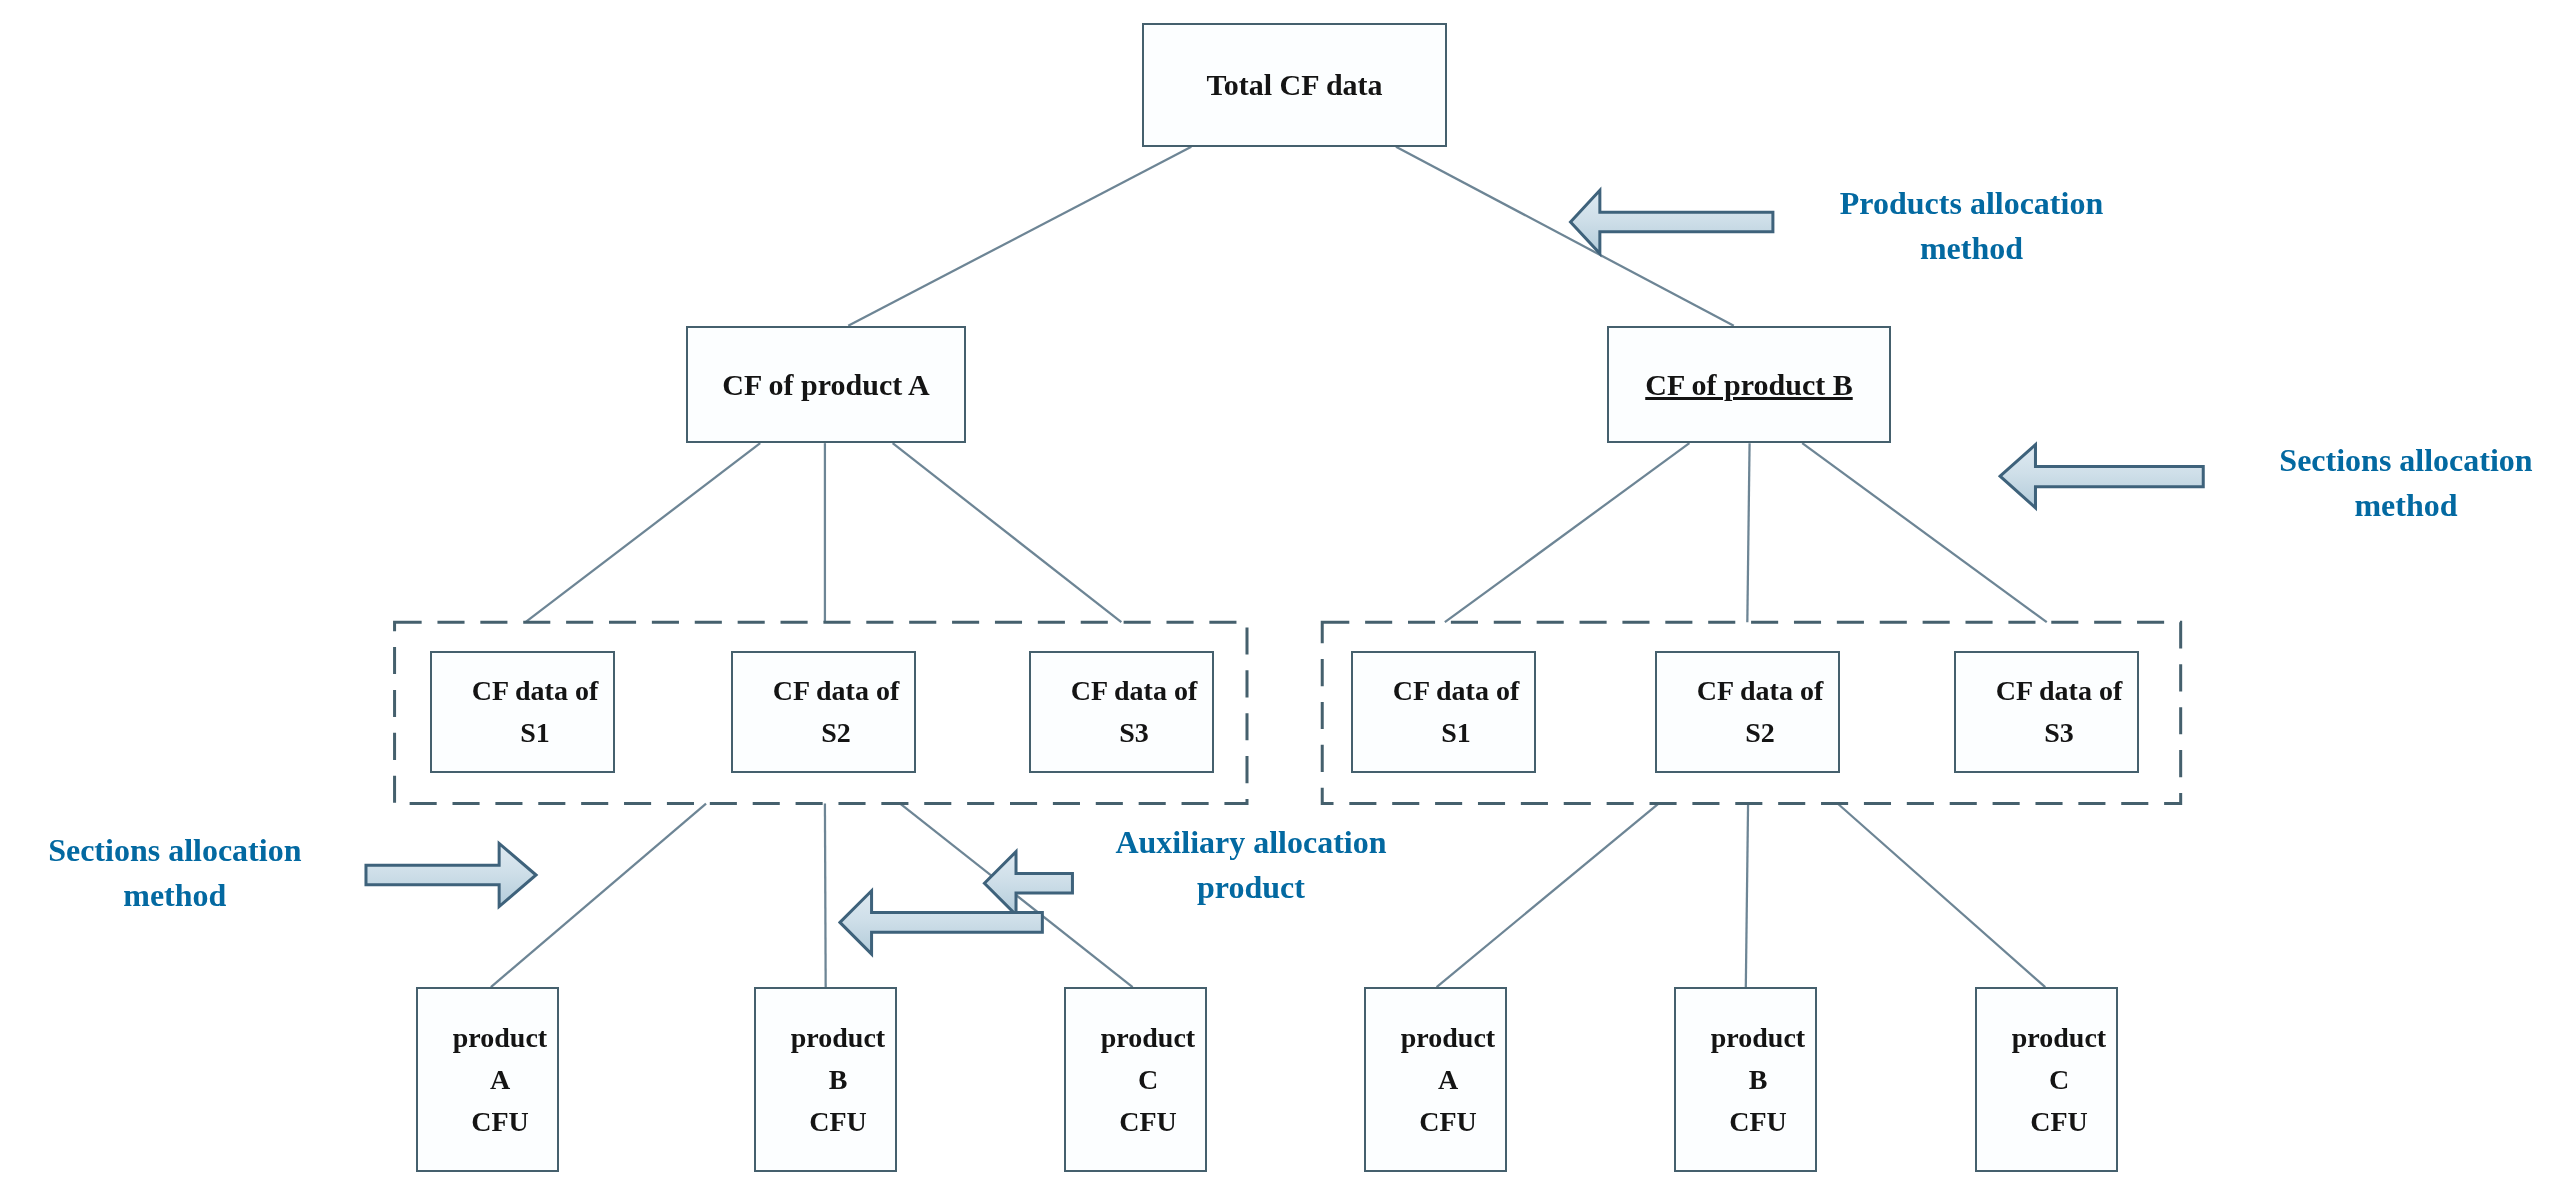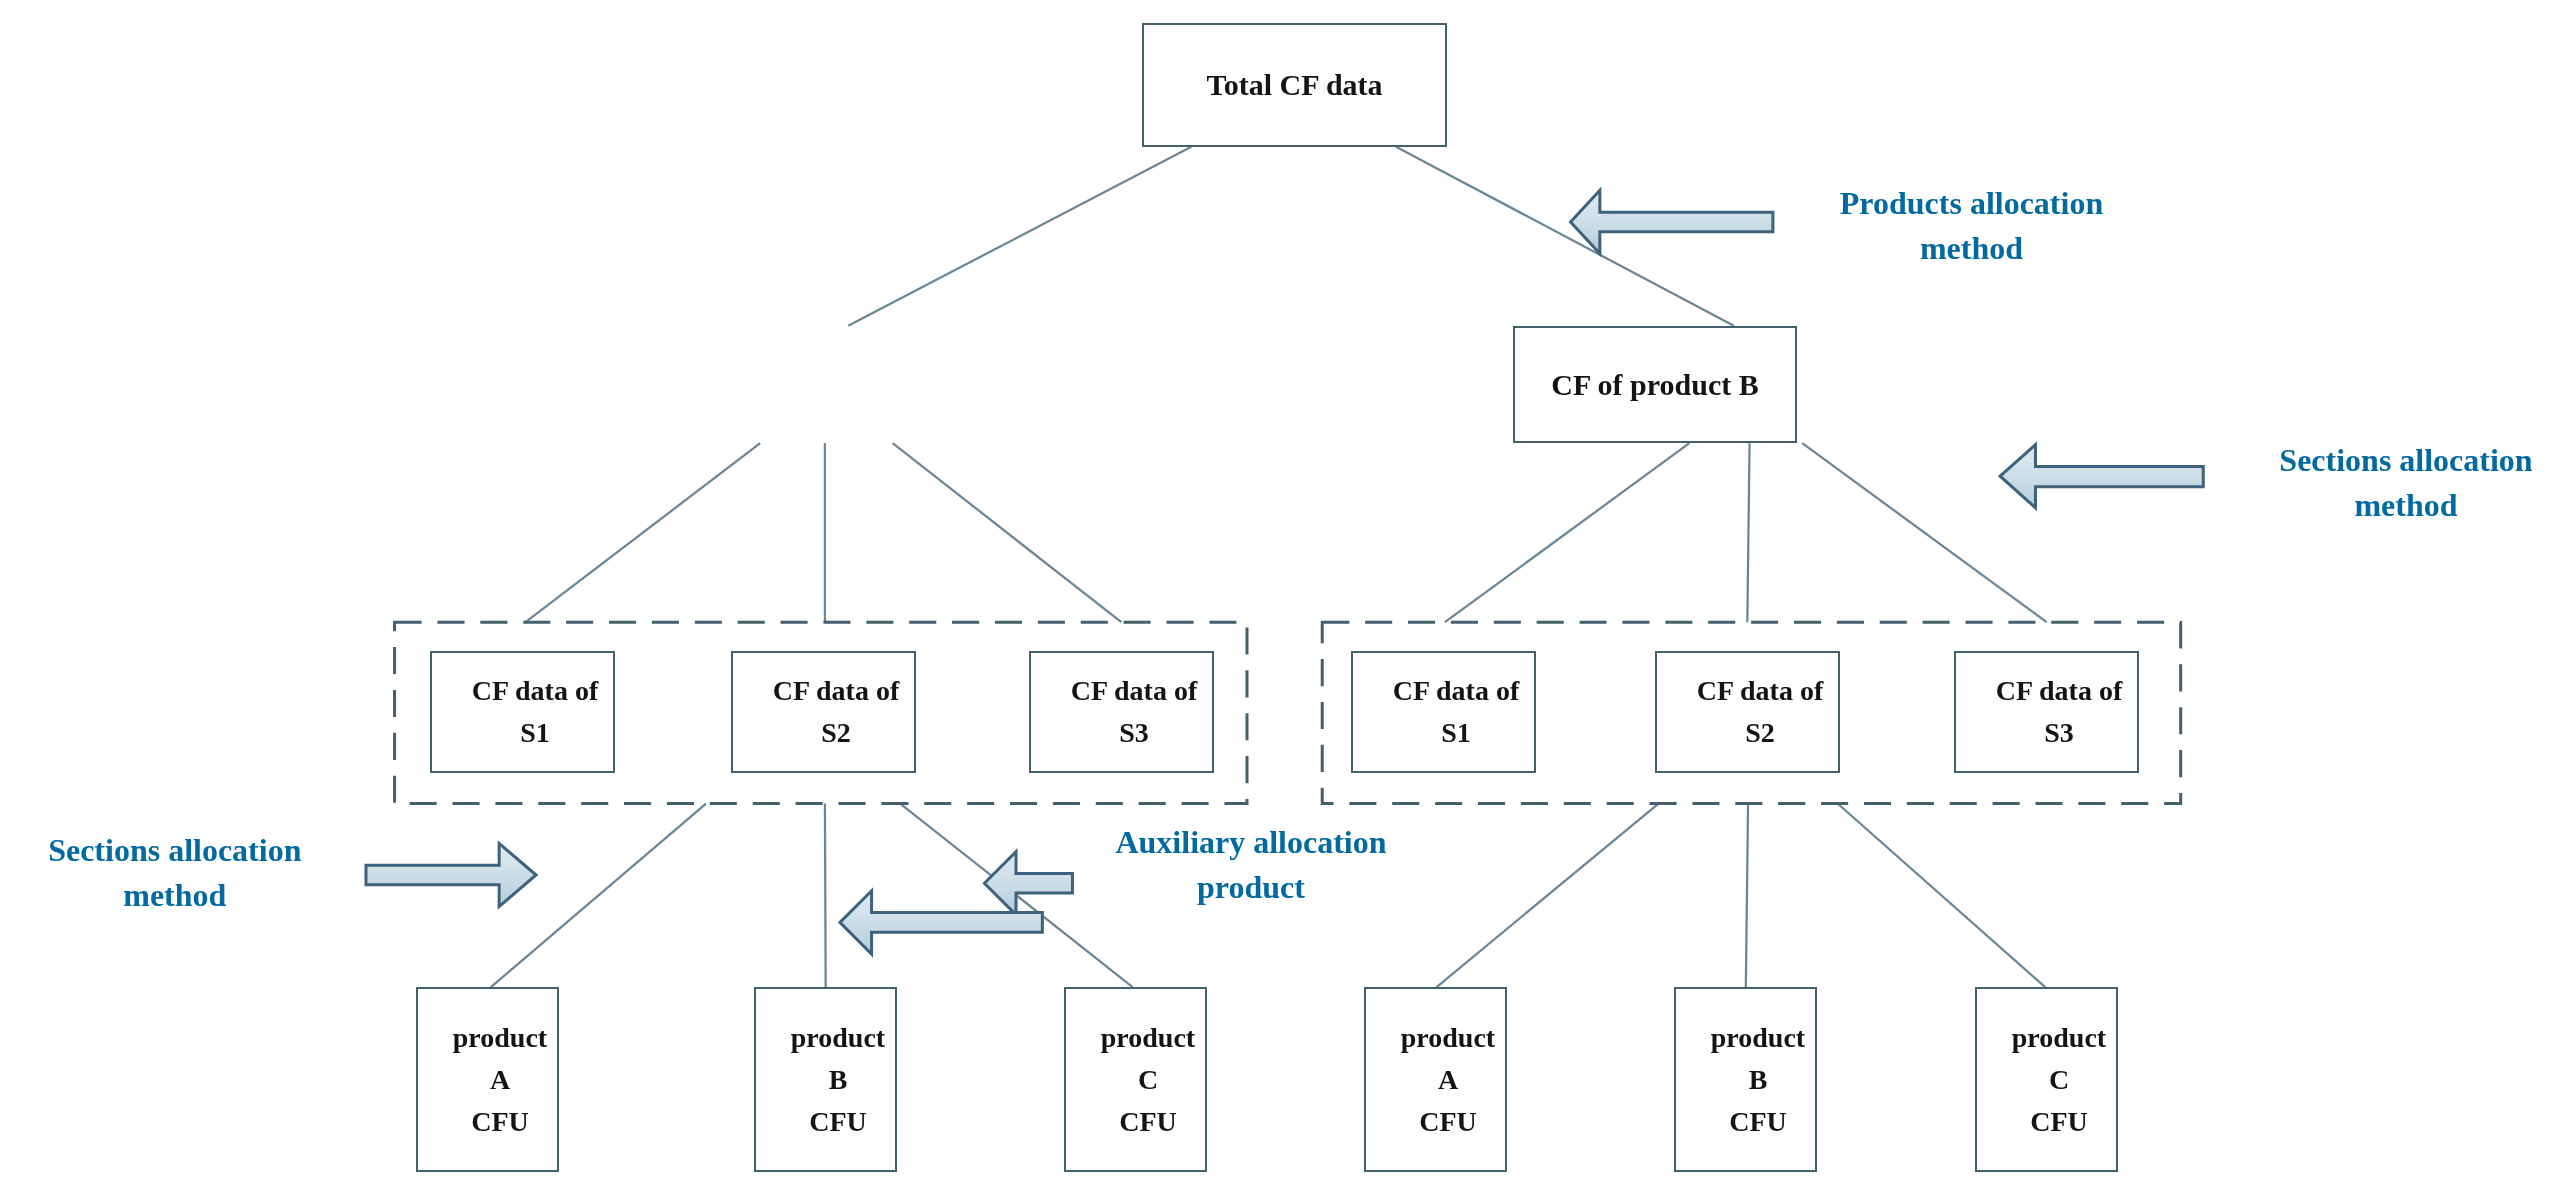--- a/index.html
+++ b/index.html
@@ -87,21 +87,22 @@
 
     <polygon points="2087,295 2126,253 2126,282 2356,282 2356,308 2126,308 2126,337" fill="url(#arrowGrad)" stroke="#3e627b" stroke-width="4"></polygon>
     <polygon points="2658,633 2705,591 2705,620 2928,620 2928,647 2705,647 2705,675" fill="url(#arrowGrad)" stroke="#3e627b" stroke-width="4"></polygon>
     <polygon points="712,1163 663,1121 663,1150 486,1150 486,1176 663,1176 663,1205" fill="url(#arrowGrad)" stroke="#3e627b" stroke-width="4"></polygon>
     <polygon points="1308,1174 1350,1132 1350,1161 1425,1161 1425,1187 1350,1187 1350,1216" fill="url(#arrowGrad)" stroke="#3e627b" stroke-width="4"></polygon>
     <polygon points="1116,1226 1158,1184 1158,1213 1385,1213 1385,1239 1158,1239 1158,1268" fill="url(#arrowGrad)" stroke="#3e627b" stroke-width="4"></polygon>
   </svg>
 
   <div class="node node-lg" style="left:1142px; top:22.6px; width:305px; height:124px;">Total CF data</div>
 
-  <div class="node node-lg" style="left:1513px; top:326px; width:284px; height:117px;">CF of product B</div>
+  <div class="node node-lg" style="left:686px; top:326px; width:280px; height:117px;">CF of product A</div>
+  <div class="node node-lg" style="left:1607px; top:326px; width:284px; height:117px;text-decoration:underline;">CF of product B</div>
 
   <div class="node node-md" style="left:430px; top:651px; width:185px; height:122px;">CF data of
 S1</div>
   <div class="node node-md" style="left:731px; top:651px; width:185px; height:122px;">CF data of
 S2</div>
   <div class="node node-md" style="left:1029px; top:651px; width:185px; height:122px;">CF data of
 S3</div>
 
   <div class="node node-md" style="left:1351px; top:651px; width:185px; height:122px;">CF data of
 S1</div>

